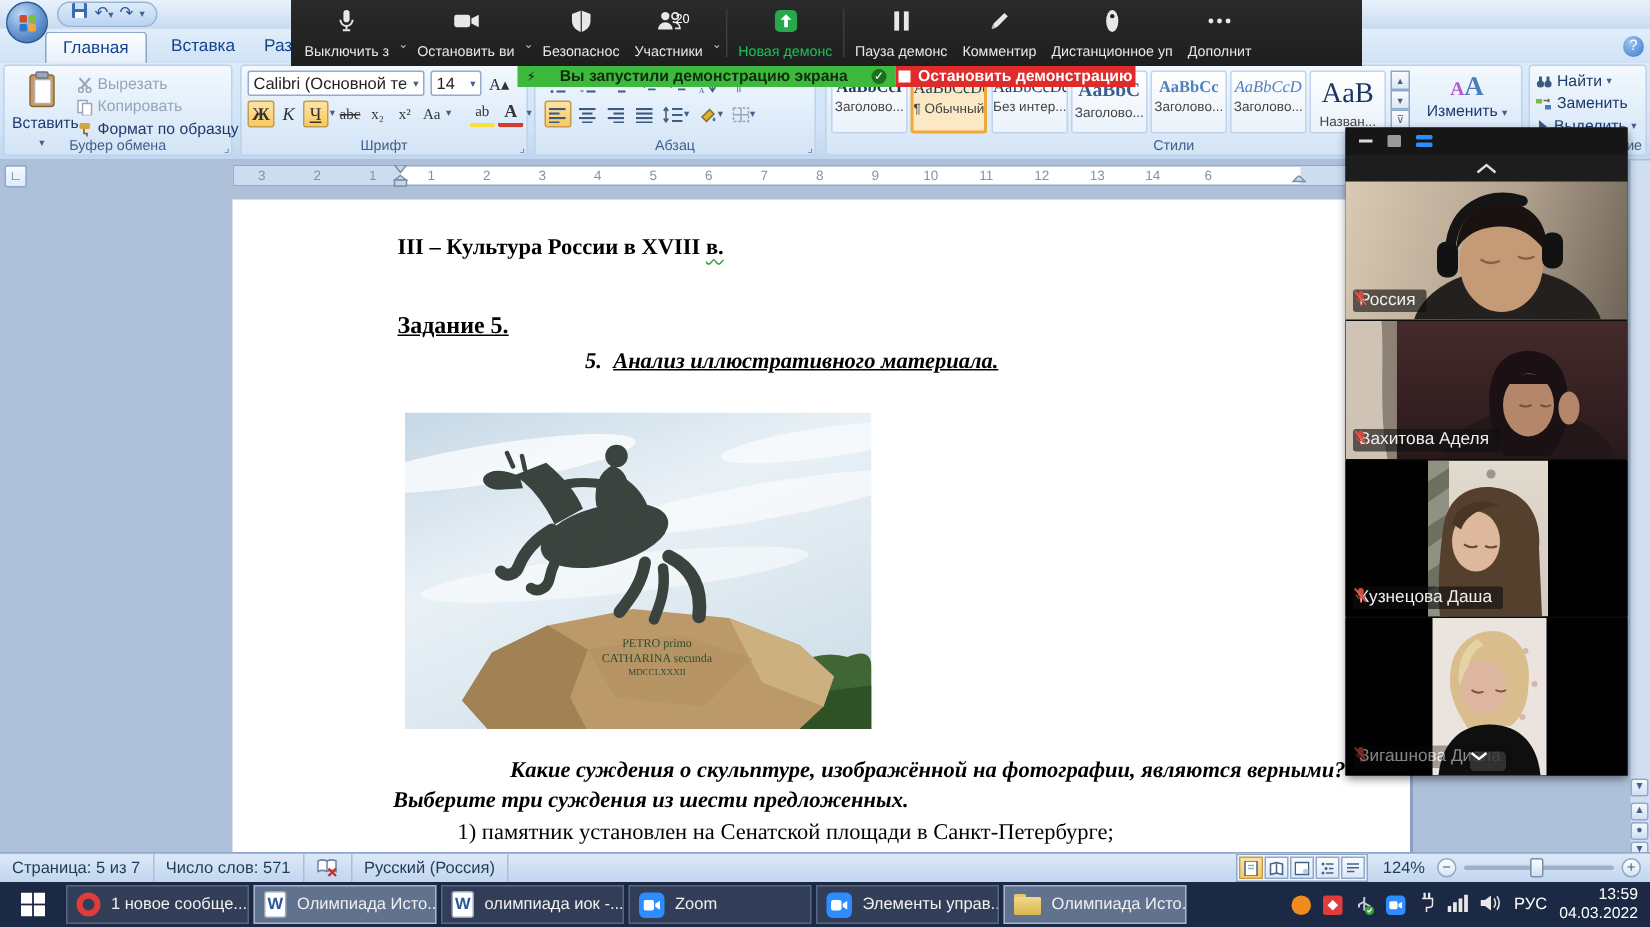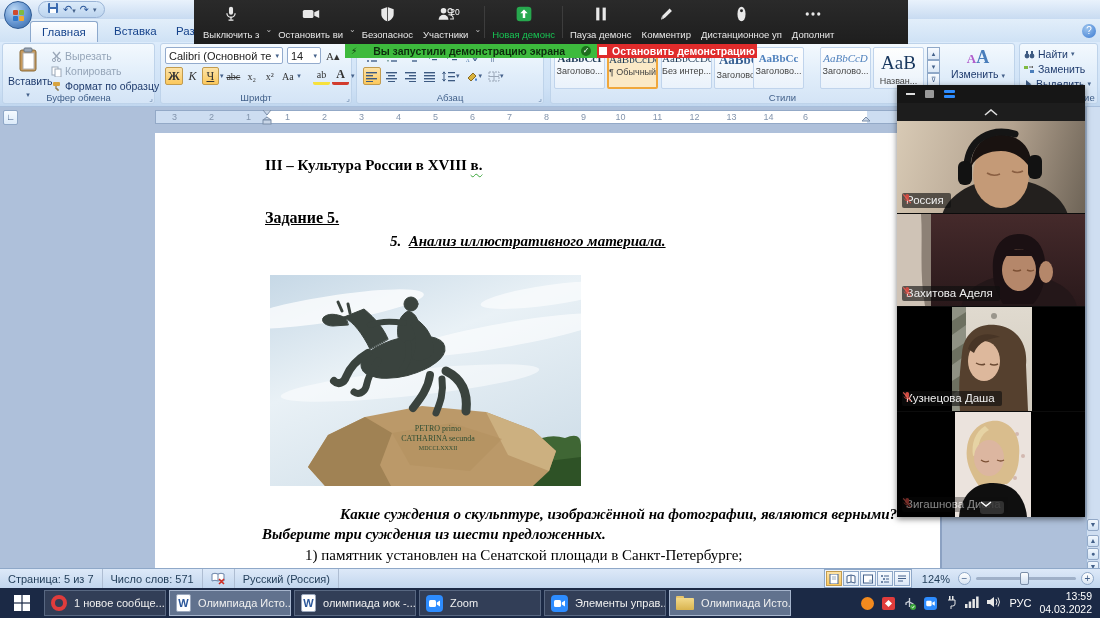--- a/index.html
+++ b/index.html
@@ -334,21 +334,21 @@
         <span class="sname">¶ Обычный</span>
       </div>
       <div class="stylecell" style="left:110px">
         <span class="sprev">AaBbCcDc</span>
         <span class="sname">Без интер...</span>
       </div>
       <div class="stylecell" style="left:163px">
         <span class="sprev" style="font-weight:bold;color:#365f91;font-size:13px">AaBbC</span>
         <span class="sname">Заголово...</span>
       </div>
-      <div class="stylecell" style="left:202px">
+      <div class="stylecell" style="left:216px">
         <span class="sprev" style="font-weight:bold;color:#4f81bd">AaBbCc</span>
         <span class="sname">Заголово...</span>
       </div>
       <div class="stylecell" style="left:269px">
         <span class="sprev" style="font-style:italic;color:#4f81bd">AaBbCcD</span>
         <span class="sname">Заголово...</span>
       </div>
       <div class="stylecell" style="left:322px">
         <span class="sprev" style="font-size:19px;color:#17365d">AaB</span>
         <span class="sname">Назван...</span>

